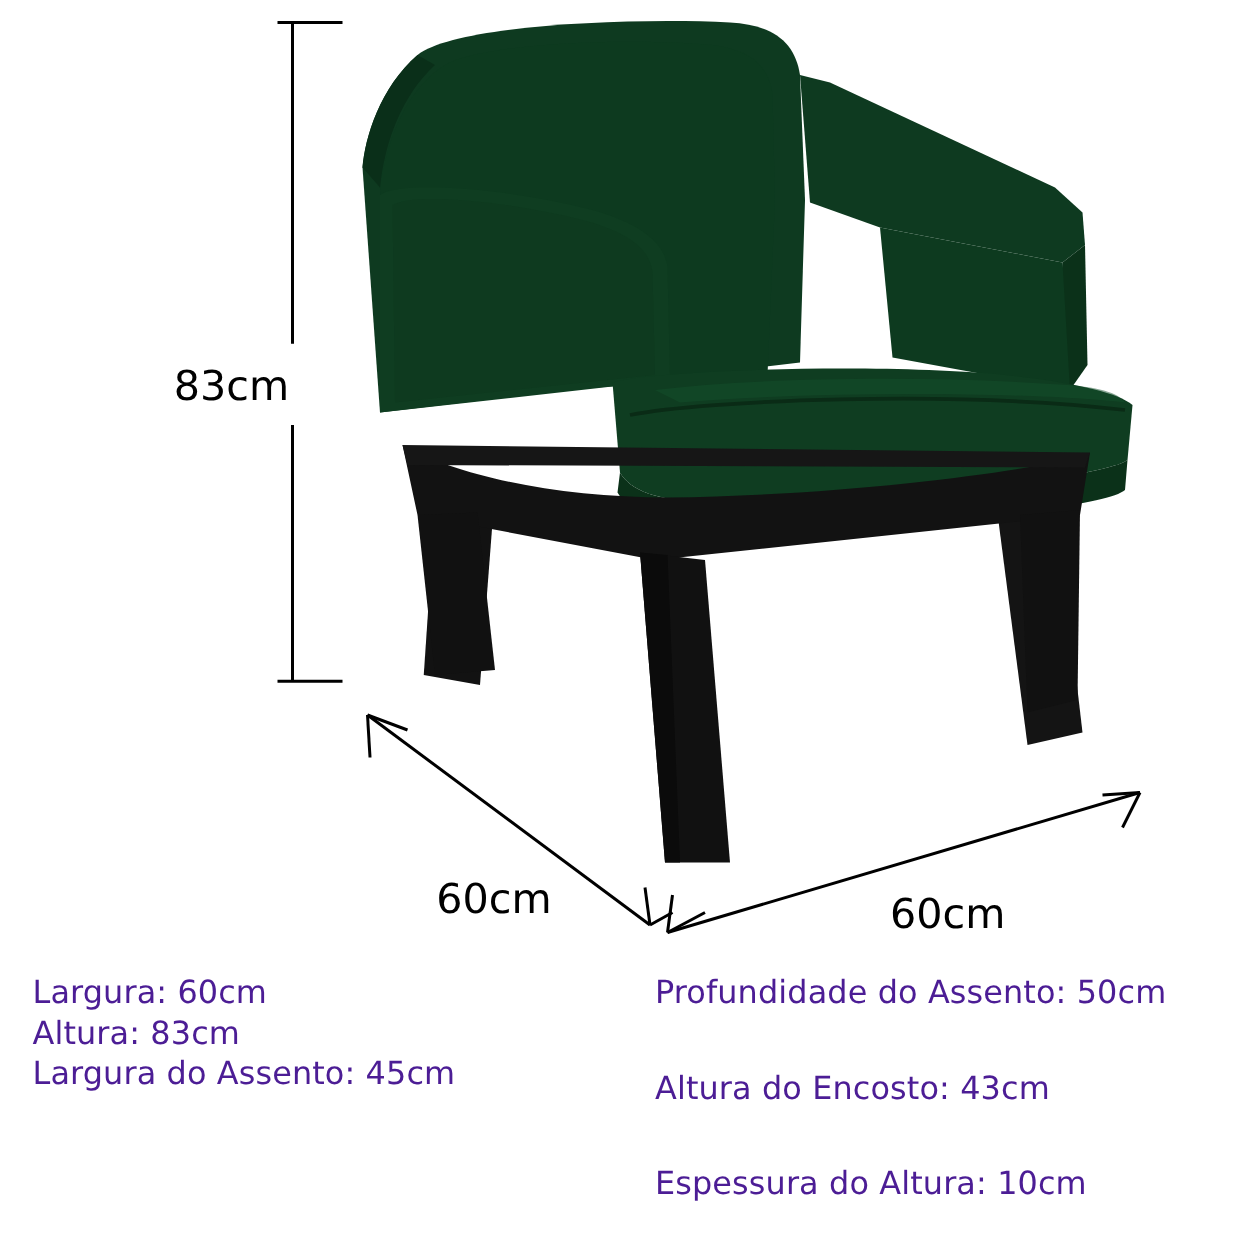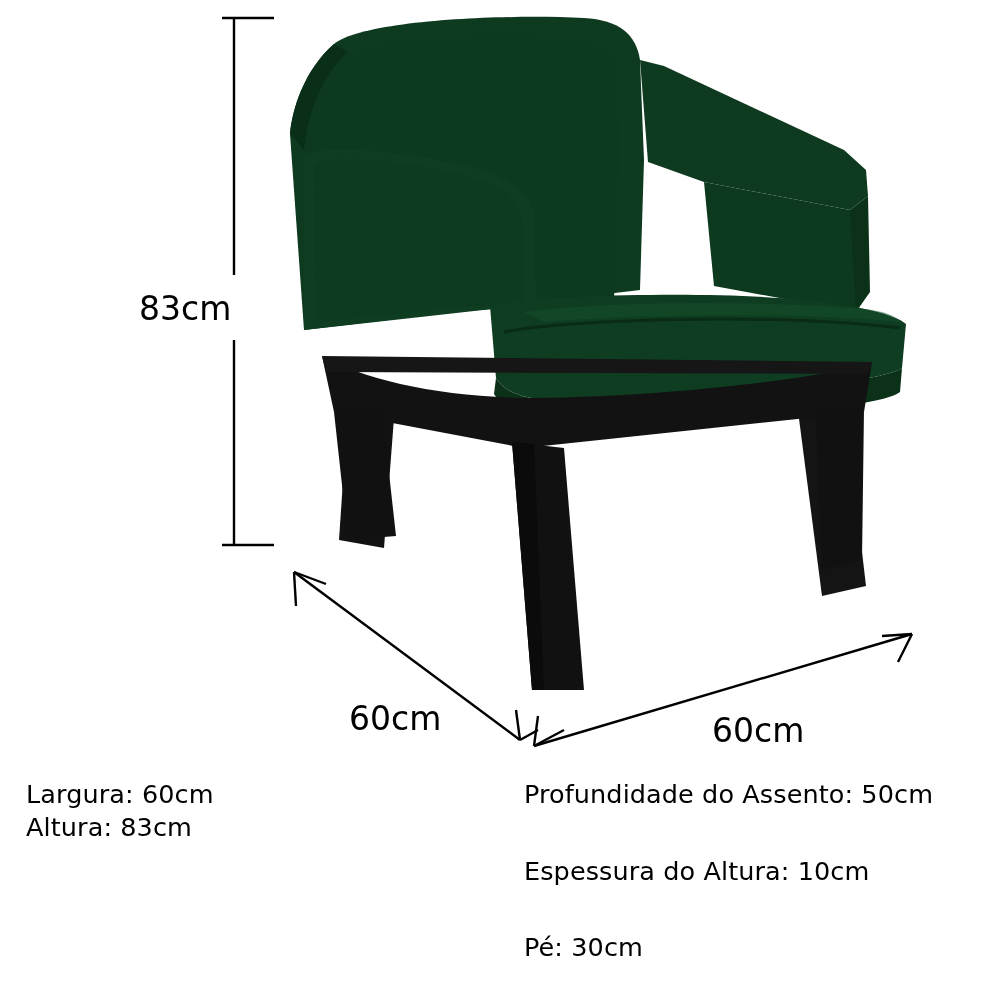--- a/index.html
+++ b/index.html
@@ -50,21 +50,21 @@
     width: 500px;
     padding-left: 24px;
     box-sizing: border-box;
     gap: 44px;
   }
   .spec-line {
     font-size: 25.5px;
     line-height: 32.6px;
     letter-spacing: 0.1px;
     white-space: nowrap;
-    color: #000000;
+    color: #4c1d95;
   }
   svg { display: block; }
 </style>
 </head>
 <body>
 
 <div id="stage">
 
   <div id="diagram">
     <svg width="1000" height="775" viewBox="0 0 1000 775" xmlns="http://www.w3.org/2000/svg">
@@ -143,21 +143,23 @@
       <text x="135" y="320" font-family="DejaVu Sans, sans-serif" font-size="33" fill="#000000">83cm</text>
       <text x="345" y="730" font-family="DejaVu Sans, sans-serif" font-size="33" fill="#000000">60cm</text>
       <text x="708" y="742" font-family="DejaVu Sans, sans-serif" font-size="33" fill="#000000">60cm</text>
     </svg>
   </div>
 
   <div id="specs">
     <div class="spec-col left">
       <div class="spec-line">Largura: 60cm</div>
       <div class="spec-line">Altura: 83cm</div>
+      <div class="spec-line">Largura do Assento: 45cm</div>
     </div>
     <div class="spec-col right">
       <div class="spec-line">Profundidade do Assento: 50cm</div>
+      <div class="spec-line">Altura do Encosto: 43cm</div>
       <div class="spec-line">Espessura do Altura: 10cm</div>
       <div class="spec-line">Pé: 30cm</div>
     </div>
   </div>
 
 </div>
 
 </body></html>

